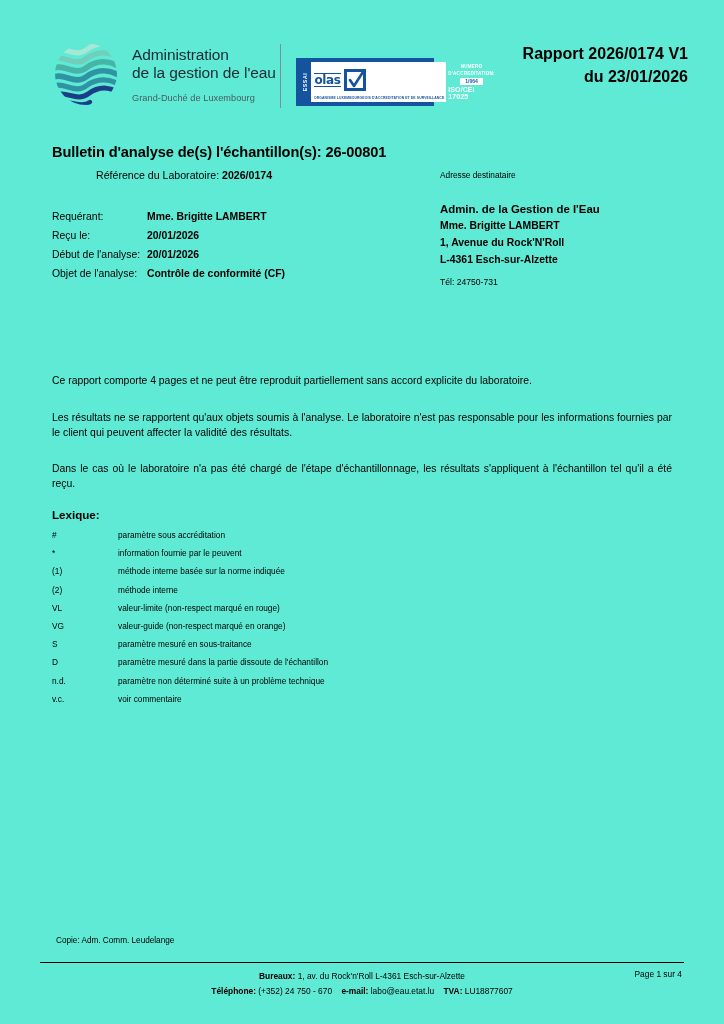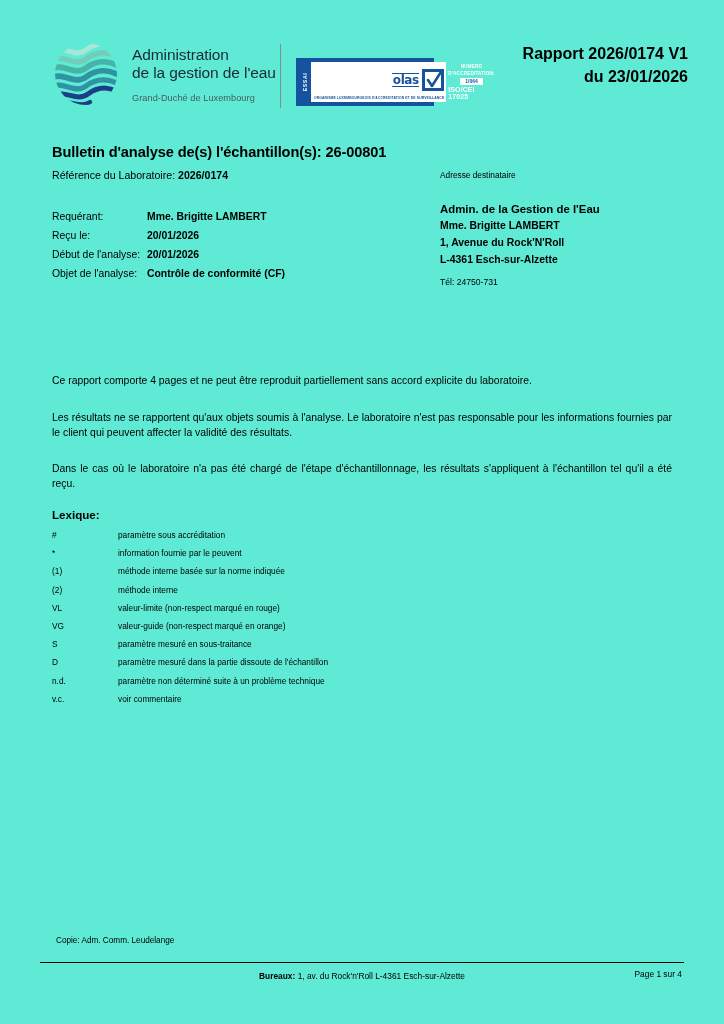--- a/index.html
+++ b/index.html
@@ -96,21 +96,20 @@
     white-space: nowrap;
     display: block;
   }
   .accred-white {
     background: #ffffff;
     flex: 0 0 72px;
     display: flex;
     flex-direction: column;
     justify-content: space-between;
     padding: 2px 2px 1px 3px;
-    align-items: flex-end;
   }
   .accred-row {
     display: flex;
     align-items: center;
     gap: 3px;
     flex: 1;
   }
   .olas-logo {
     font-size: 12px;
     font-weight: bold;
@@ -206,21 +205,21 @@
   }
 
   
   .meta-ref {
     position: absolute;
     left: 52px;
     top: 168px;
     font-size: 10.6px;
     line-height: 1.45;
   }
-  .meta-ref .row { display: flex; }
+  .meta-ref .row { display: flex; margin-left: 44px; }
   .meta-ref .lbl { width: 126px; flex: 0 0 126px; }
   .meta-ref .val { font-weight: bold; }
 
   .meta-req {
     position: absolute;
     left: 52px;
     top: 212px;
     font-size: 10.4px;
     line-height: 1.0;
   }
@@ -479,17 +478,27 @@
   </div>
 
   <div class="copie">Copie: Adm. Comm. Leudelange</div>
   <div class="footer-rule"></div>
 
   <div class="footer-center">
     <div>
       <b>Bureaux:</b>
       <span>1, av. du Rock'n'Roll L-4361 Esch-sur-Alzette</span>
     </div>
+    <div>
+      <b>Téléphone:</b>
+      <span>(+352) 24 750 - 670</span>
+      &nbsp;&nbsp;
+      <b>e-mail:</b>
+      <span>labo@eau.etat.lu</span>
+      &nbsp;&nbsp;
+      <b>TVA:</b>
+      <span>LU18877607</span>
+    </div>
   </div>
 
   <div class="page-num">Page 1 sur 4</div>
 
 </div>
 
 </body></html>

